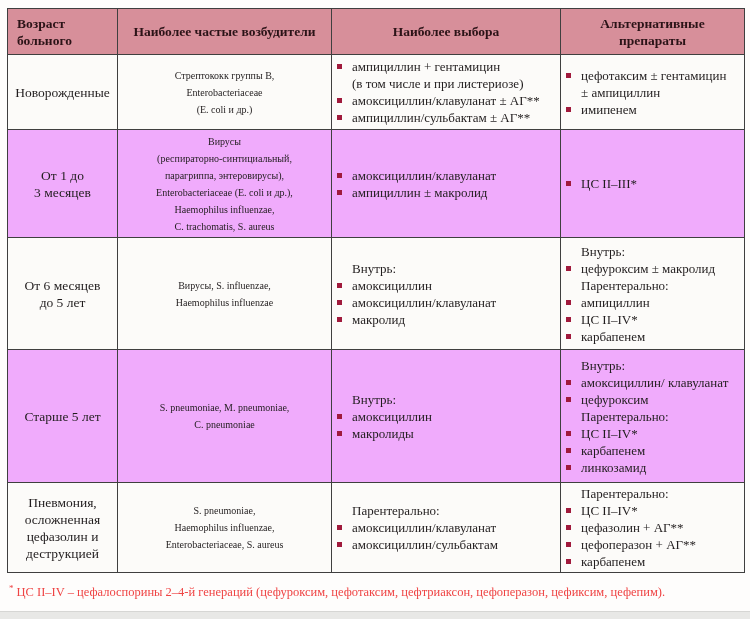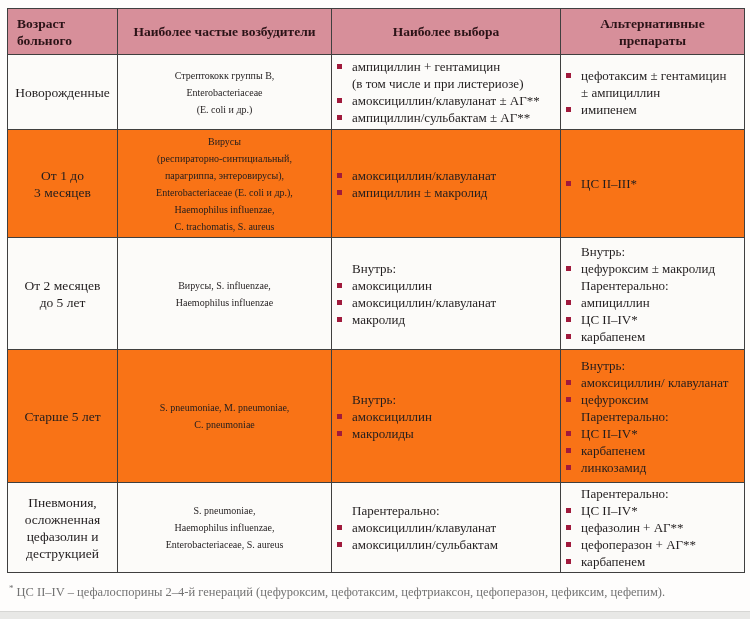--- a/index.html
+++ b/index.html
@@ -19,35 +19,35 @@
     padding:2px 4px;
   }
   #tbl th{
     background:#d78f9a;
     color:#2b1317;
     font-weight:bold;
     font-size:13.5px;line-height:17px;
     text-align:center;
   }
   #tbl th.th-age{text-align:left;padding-left:9px;}
-  tr.shaded td{background:#f97316;}
+  tr.shaded td{background:#f0abfc;}
   tr.plain td{background:#fcfbf9;}
   td.c-age{text-align:center;padding-left:9px;font-size:13.5px;line-height:17px;}
   td.c-path{text-align:center;font-size:10px;line-height:17px;}
   td.c-list{text-align:left;padding-left:8px;padding-right:2px;}
   .item{
     position:relative;padding-left:16px;
     font-size:13px;line-height:17px;
   }
   .item .sq{
     position:absolute;left:1px;top:6px;
     width:5px;height:5px;background:#a01a3c;
   }
   #footnotes{position:absolute;left:9px;top:580px;width:736px;}
-  .footnote{font-size:12.5px;line-height:16px;margin-bottom:7px;color:#737373;}
+  .footnote{font-size:12.5px;line-height:16px;margin-bottom:7px;color:#ef4444;}
   .fn-marker{vertical-align:super;font-size:0.72em;margin-right:3px;}
   #bottom-strip{
     position:absolute;left:0;bottom:0;width:750px;height:7px;
     background:#e8e8e6;border-top:1px solid #d6d6d4;
   }
 </style>
 </head>
 <body>
 
 <table id="tbl">
@@ -86,21 +86,21 @@
         <td class="c-path"><span class="line">Вирусы</span><br><span class="line">(респираторно-синтициальный,</span><br><span class="line">парагриппа, энтеровирусы),</span><br><span class="line">Enterobacteriaceae (E. coli и др.),</span><br><span class="line">Haemophilus influenzae,</span><br><span class="line">C. trachomatis, S. aureus</span></td>
         <td class="c-list">
           <div class="item"><span class="sq"></span><span class="txt">амоксициллин/клавуланат</span></div>
           <div class="item"><span class="sq"></span><span class="txt">ампициллин ± макролид</span></div>
         </td>
         <td class="c-list">
           <div class="item"><span class="sq"></span><span class="txt">ЦС II–III*</span></div>
         </td>
       </tr>
       <tr class="plain" style="height: 112px;">
-        <td class="c-age"><span class="line">От 2 месяцев</span><br><span class="line">до 5 лет</span></td>
+        <td class="c-age"><span class="line">От 6 месяцев</span><br><span class="line">до 5 лет</span></td>
         <td class="c-path"><span class="line">Вирусы, S. influenzae,</span><br><span class="line">Haemophilus influenzae</span></td>
         <td class="c-list">
           <div class="item nob"><span class="txt">Внутрь:</span></div>
           <div class="item"><span class="sq"></span><span class="txt">амоксициллин</span></div>
           <div class="item"><span class="sq"></span><span class="txt">амоксициллин/клавуланат</span></div>
           <div class="item"><span class="sq"></span><span class="txt">макролид</span></div>
         </td>
         <td class="c-list">
           <div class="item nob"><span class="txt">Внутрь:</span></div>
           <div class="item"><span class="sq"></span><span class="txt">цефуроксим ± макролид</span></div>

